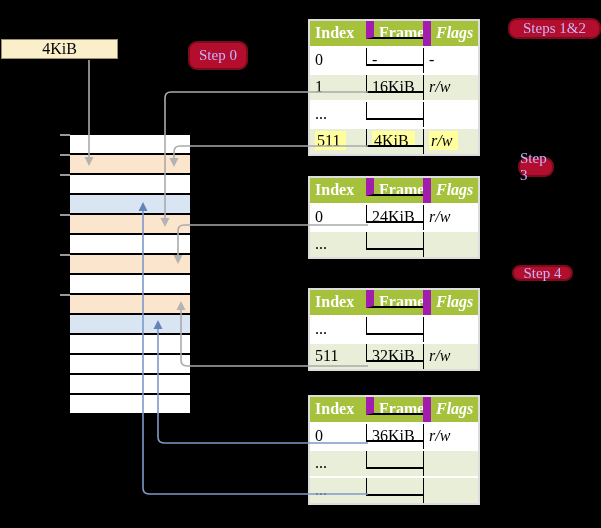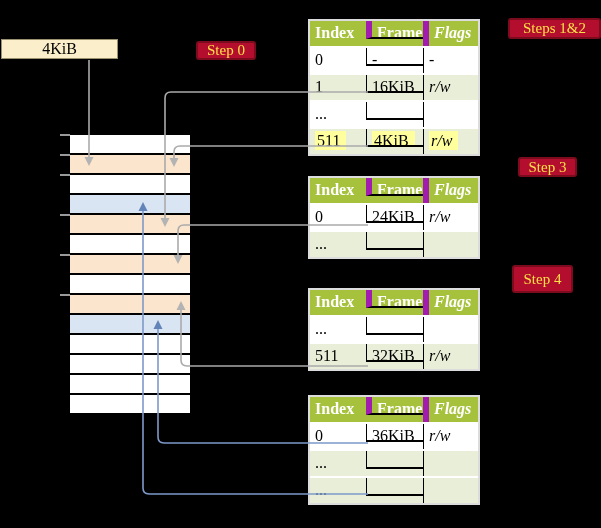--- a/index.html
+++ b/index.html
@@ -11,22 +11,22 @@
   
   .kib-box{
     position:absolute;left:1px;top:39px;width:117px;height:20px;
     background:var(--cream-box,#faeecb);border:1px solid #99916f;
     display:flex;align-items:center;justify-content:center;
     font-size:16px;color:#000;box-sizing:border-box;
   }
   
   .badge{
     position:absolute;background:var(--badge-red,#b30e2e);
-    border:2px solid var(--badge-border,#7c0c1d);border-radius:3px;
-    color:#fde047;font-size:15px;display:flex;align-items:center;justify-content:center;
+    border:2px solid var(--badge-border,#7c0c1d);border-radius:9px;
+    color:#c4b5fd;font-size:15px;display:flex;align-items:center;justify-content:center;
     box-sizing:border-box;
   }
   
   .stack{position:absolute;left:70px;top:135px;width:120px;}
   .frame{height:18px;border-bottom:2px solid #000;}
   .frame.white{background:#ffffff;}
   .frame.peach{background:var(--frame-peach,#fce5cd);}
   .frame.blue{background:var(--frame-blue,#d9e5f3);}
   .tick{position:absolute;left:60px;width:10px;height:2px;background:#9a9a9a;}
   
@@ -37,45 +37,45 @@
   .pt-row{display:flex;height:25px;border-top:2px solid #fff;}
   .pt-row.header{background:var(--header-green,#a6c23c);border-top:none;}
   .pt-row.shade{background:var(--row-shade-green,#e9eed8);}
   .cell{
     box-sizing:border-box;padding-left:5px;font-size:16px;color:#000;
     line-height:24px;white-space:nowrap;overflow:hidden;
   }
   .cell.index{width:56px;}
   .cell.frame{width:57px;}
   .cell.flags{flex:1;font-style:italic;}
-  .pt-row.header .cell{color:#fff;font-weight:bold;border-left:6px solid #a21caf;}
+  .pt-row.header .cell{color:#fff;font-weight:bold;border-left:8px solid #a21caf;}
   .pt-row.header .cell:first-child{border-left:none;}
   .pt-row:not(.header) .cell{border-left:1px solid #000;}
   .pt-row:not(.header) .cell:first-child{border-left:none;}
   .hl{background:var(--highlight-yellow,#ffff9e);padding:1px 6px 1px 2px;}
   
   .overlay{position:absolute;left:0;top:0;z-index:5;pointer-events:none;}
   .gray path{stroke:var(--gray-line,#ababab);stroke-width:1.6;fill:none;}
   .gray polygon{fill:#b3b3b3;}
   .blue path{stroke:var(--blue-line,#7e9ac9);stroke-width:1.6;fill:none;}
   .blue polygon{fill:#6384b8;}
 </style>
 </head>
 <body>
 
 <div id="canvas">
 
   <div class="kib-box">
     <span>4KiB</span>
   </div>
 
-  <div class="badge" style="left:196px;top:41px;width:60px;height:19px">Step 0</div>
+  <div class="badge" style="left:188px;top:41px;width:60px;height:29px">Step 0</div>
   <div class="badge" style="left:508px;top:18px;width:93px;height:21px">Steps 1&amp;2</div>
-  <div class="badge" style="left:518px;top:157px;width:59px;height:20px">Step 3</div>
-  <div class="badge" style="left:512px;top:265px;width:61px;height:28px">Step 4</div>
+  <div class="badge" style="left:518px;top:157px;width:36px;height:20px">Step 3</div>
+  <div class="badge" style="left:512px;top:265px;width:61px;height:16px">Step 4</div>
 
   <div class="stack">
       <div class="frame white"></div>
       <div class="frame peach"></div>
       <div class="frame white"></div>
       <div class="frame blue"></div>
       <div class="frame peach"></div>
       <div class="frame white"></div>
       <div class="frame peach"></div>
       <div class="frame white"></div>

